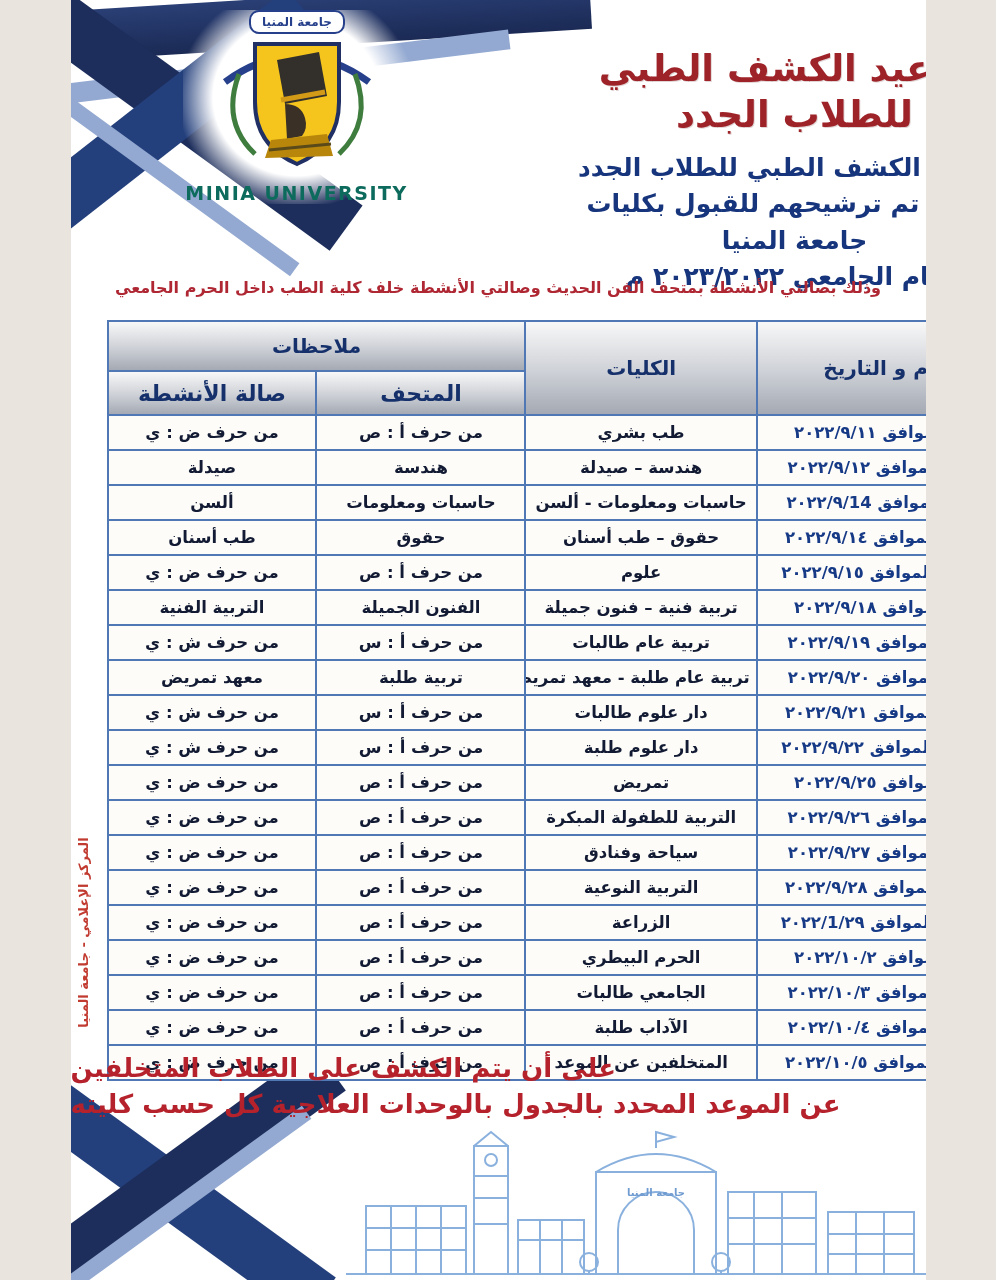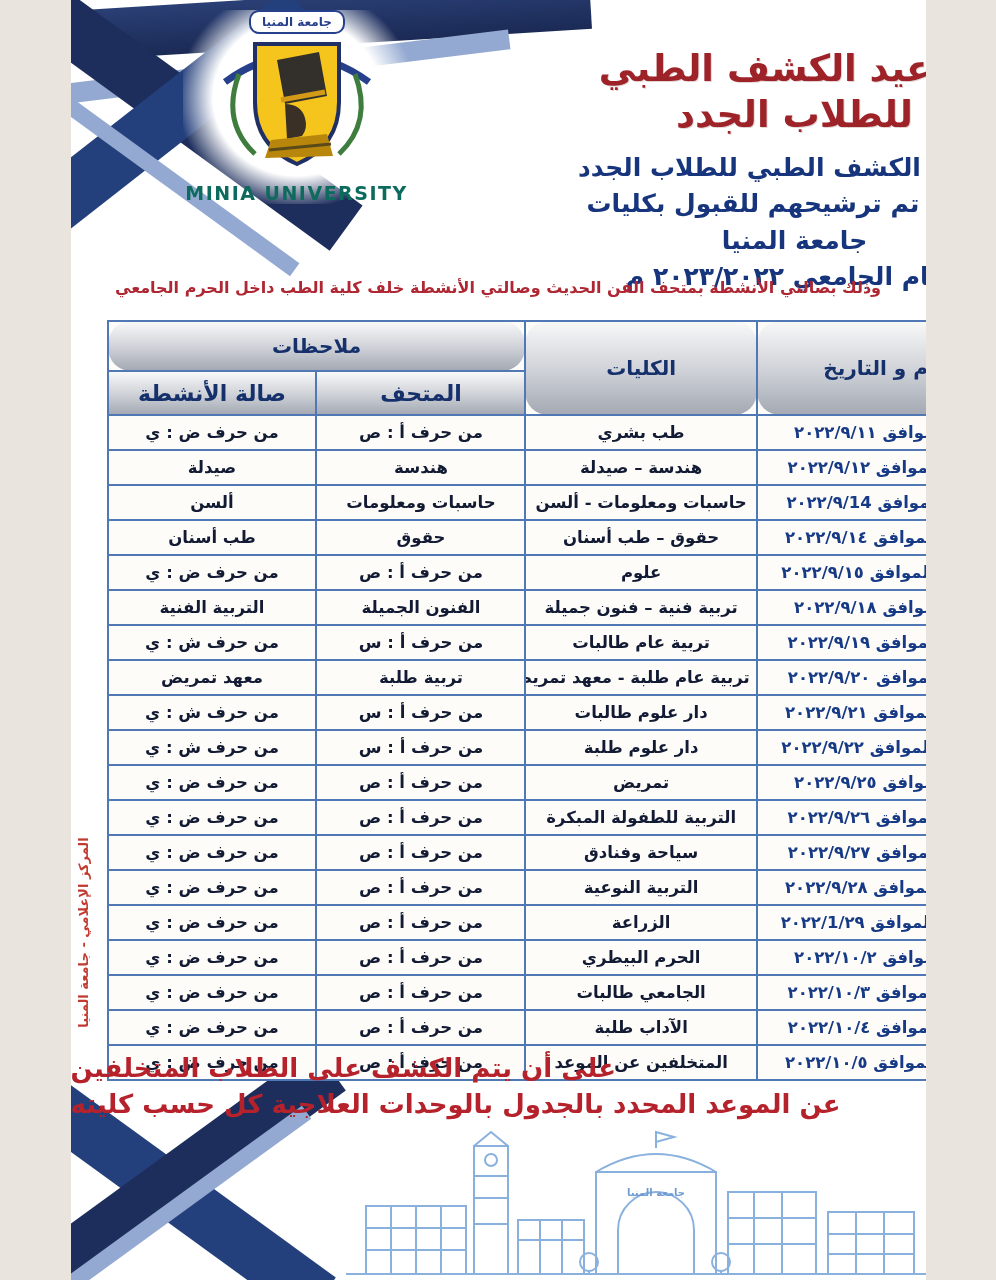--- a/index.html
+++ b/index.html
@@ -32,21 +32,21 @@
               color:#17357c; font-weight:bold; font-size:25px; line-height:1.45; }
   .subtitle .year-line { letter-spacing:2px; }
   .location { position:absolute; left:0; top:278px; width:100%; text-align:center;
               color:#ae2733; font-weight:bold; font-size:16px; }
   
   table.schedule { position:absolute; left:36px; top:320px; width:924px;
                    border-collapse:collapse; table-layout:fixed; background:#fdfcf9; }
   .schedule th, .schedule td { border:2px solid #4f78b5; }
   .schedule th { background:linear-gradient(180deg,#f8f8f8 0%,#cdd0d6 55%,#a4a9b3 100%);
                  color:#15306b; font-weight:bold; font-size:20px; padding:4px; }
-  .schedule thead tr:first-child th { height:40px;border-radius:23px; }
+  .schedule thead tr:first-child th { height:40px; }
   .schedule thead tr:last-child  th { height:34px; font-size:22px; }
   .schedule td { height:31px; padding:1px 6px; text-align:center;
                  font-weight:bold; font-size:16.5px; color:#121b33; white-space:nowrap; overflow:hidden; }
   .schedule td.c-date { color:#173a86;margin-left:20px; }
   .w-date    { width:28.5%; }
   .w-college { width:24%; }
   .w-museum  { width:23.5%; }
   .w-hall    { width:24%; }
   
   .footer-note { position:absolute; left:0; top:1050px; width:100%; text-align:left;

